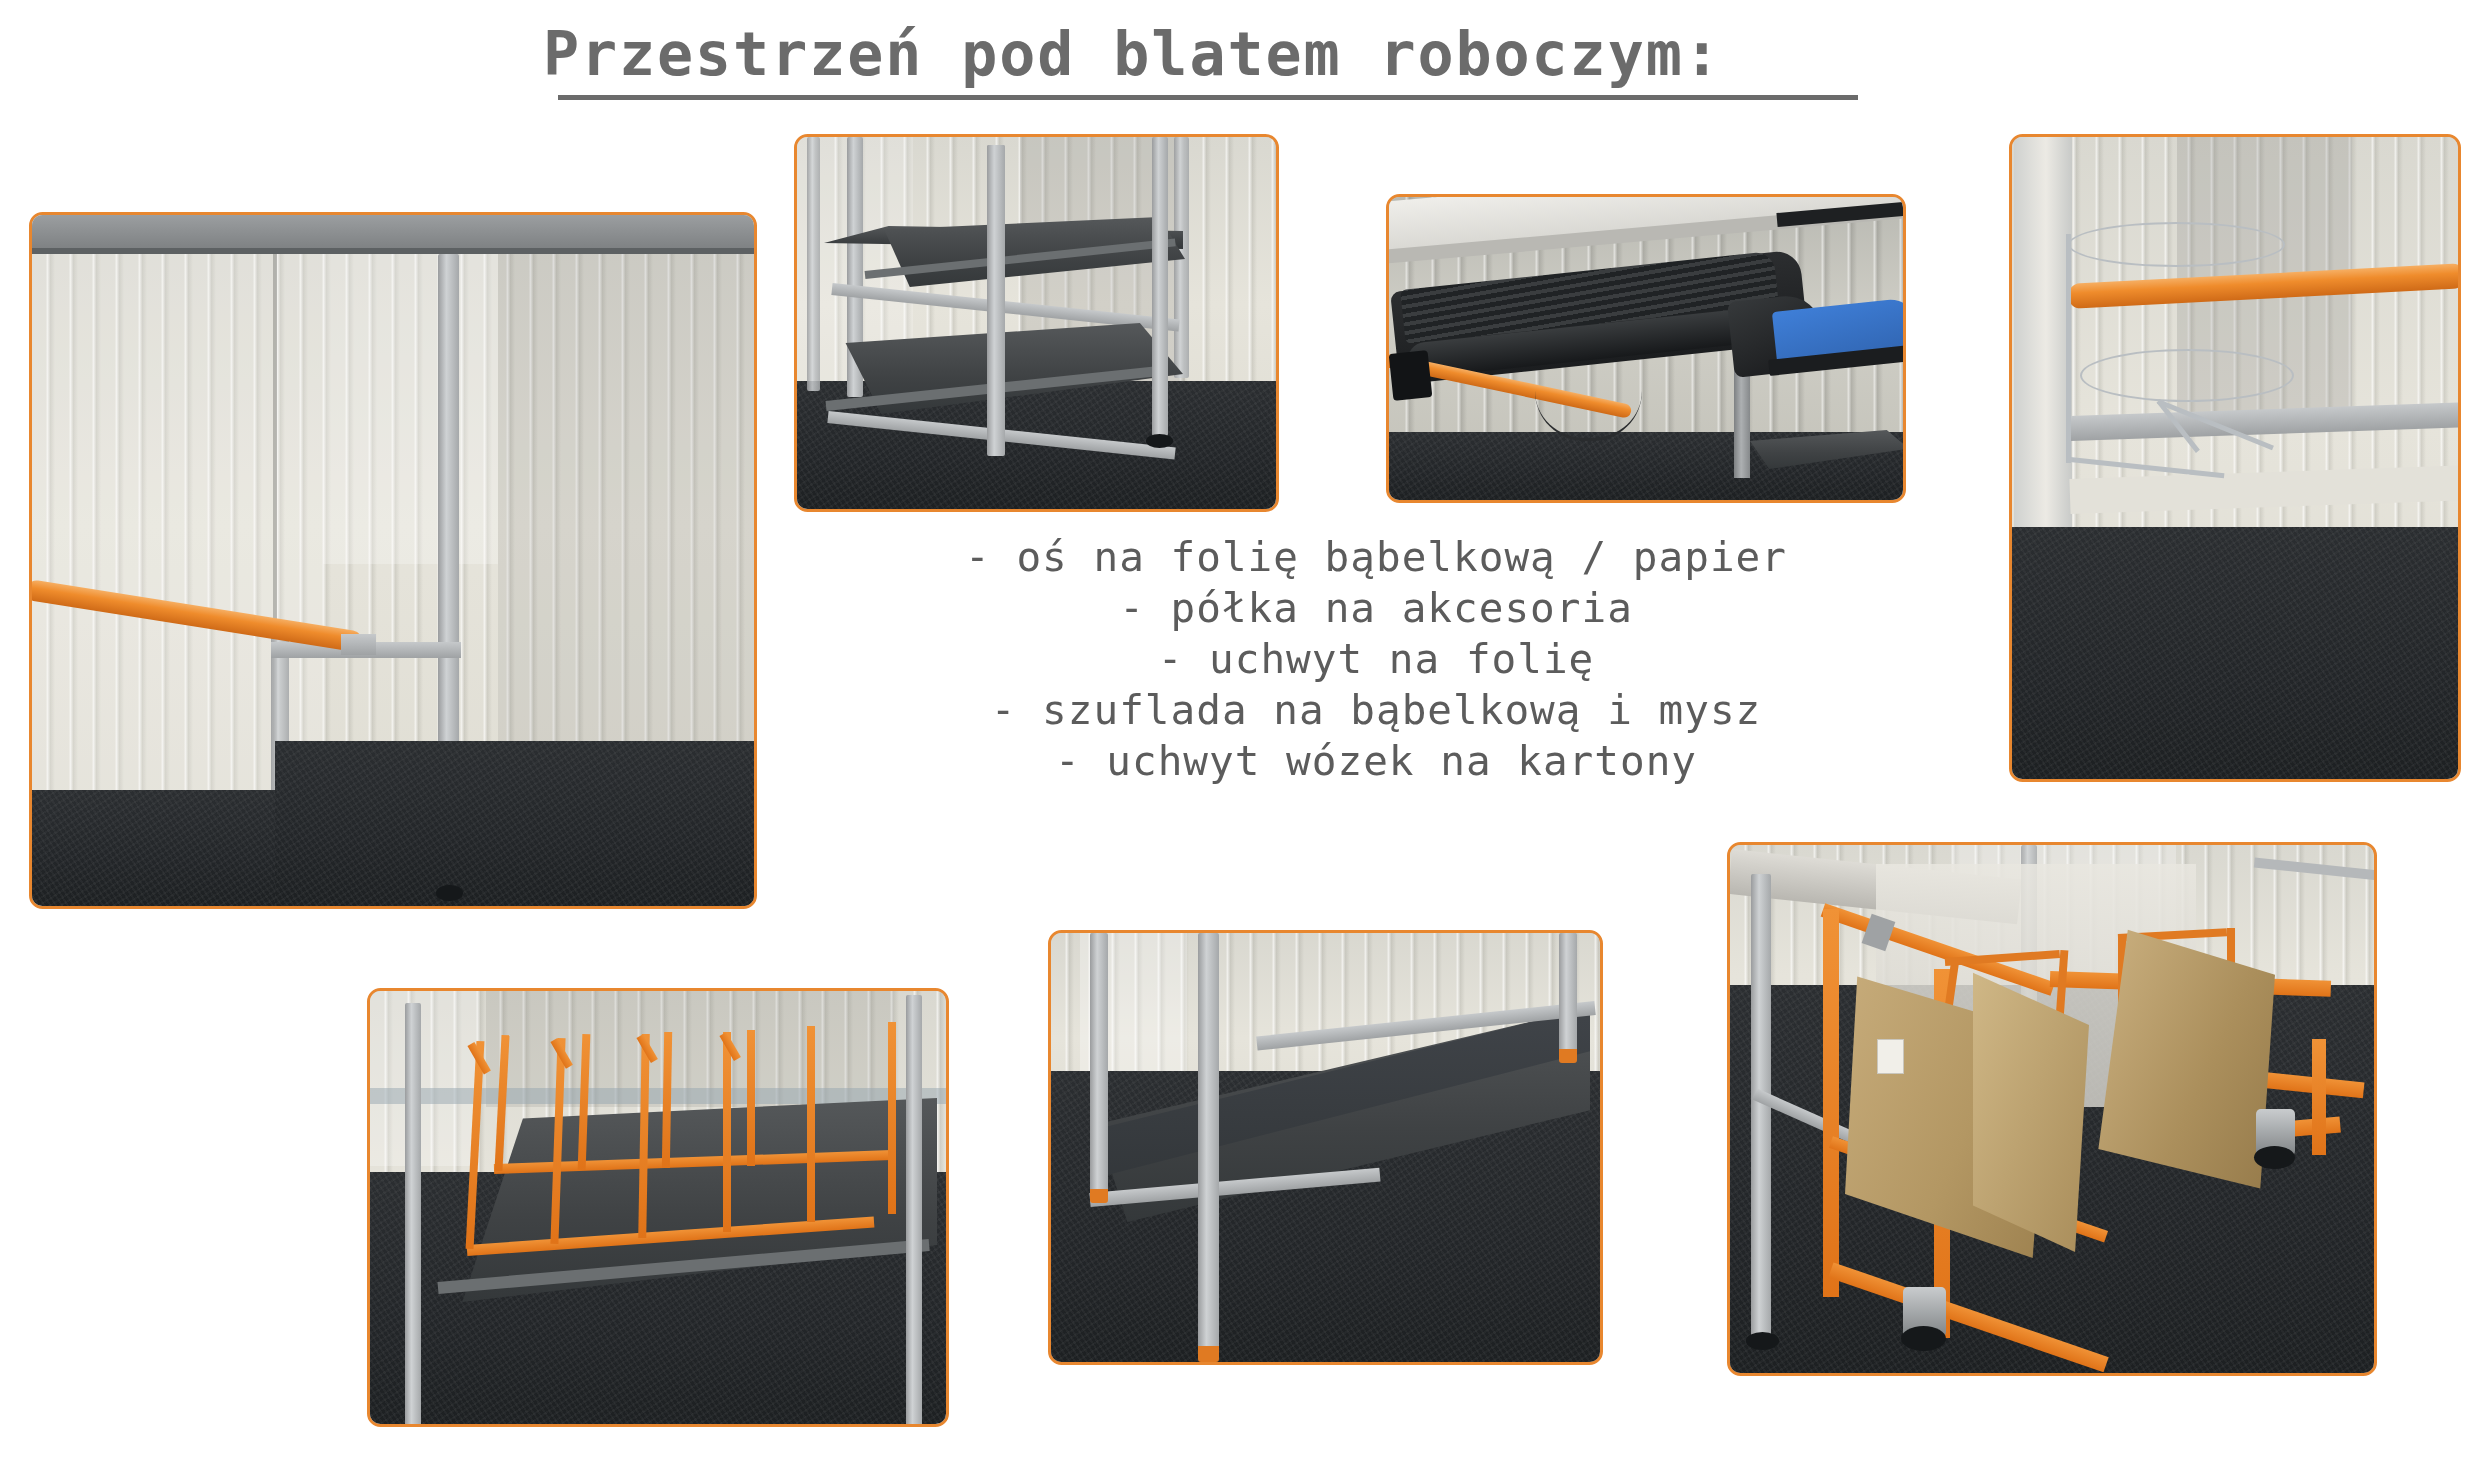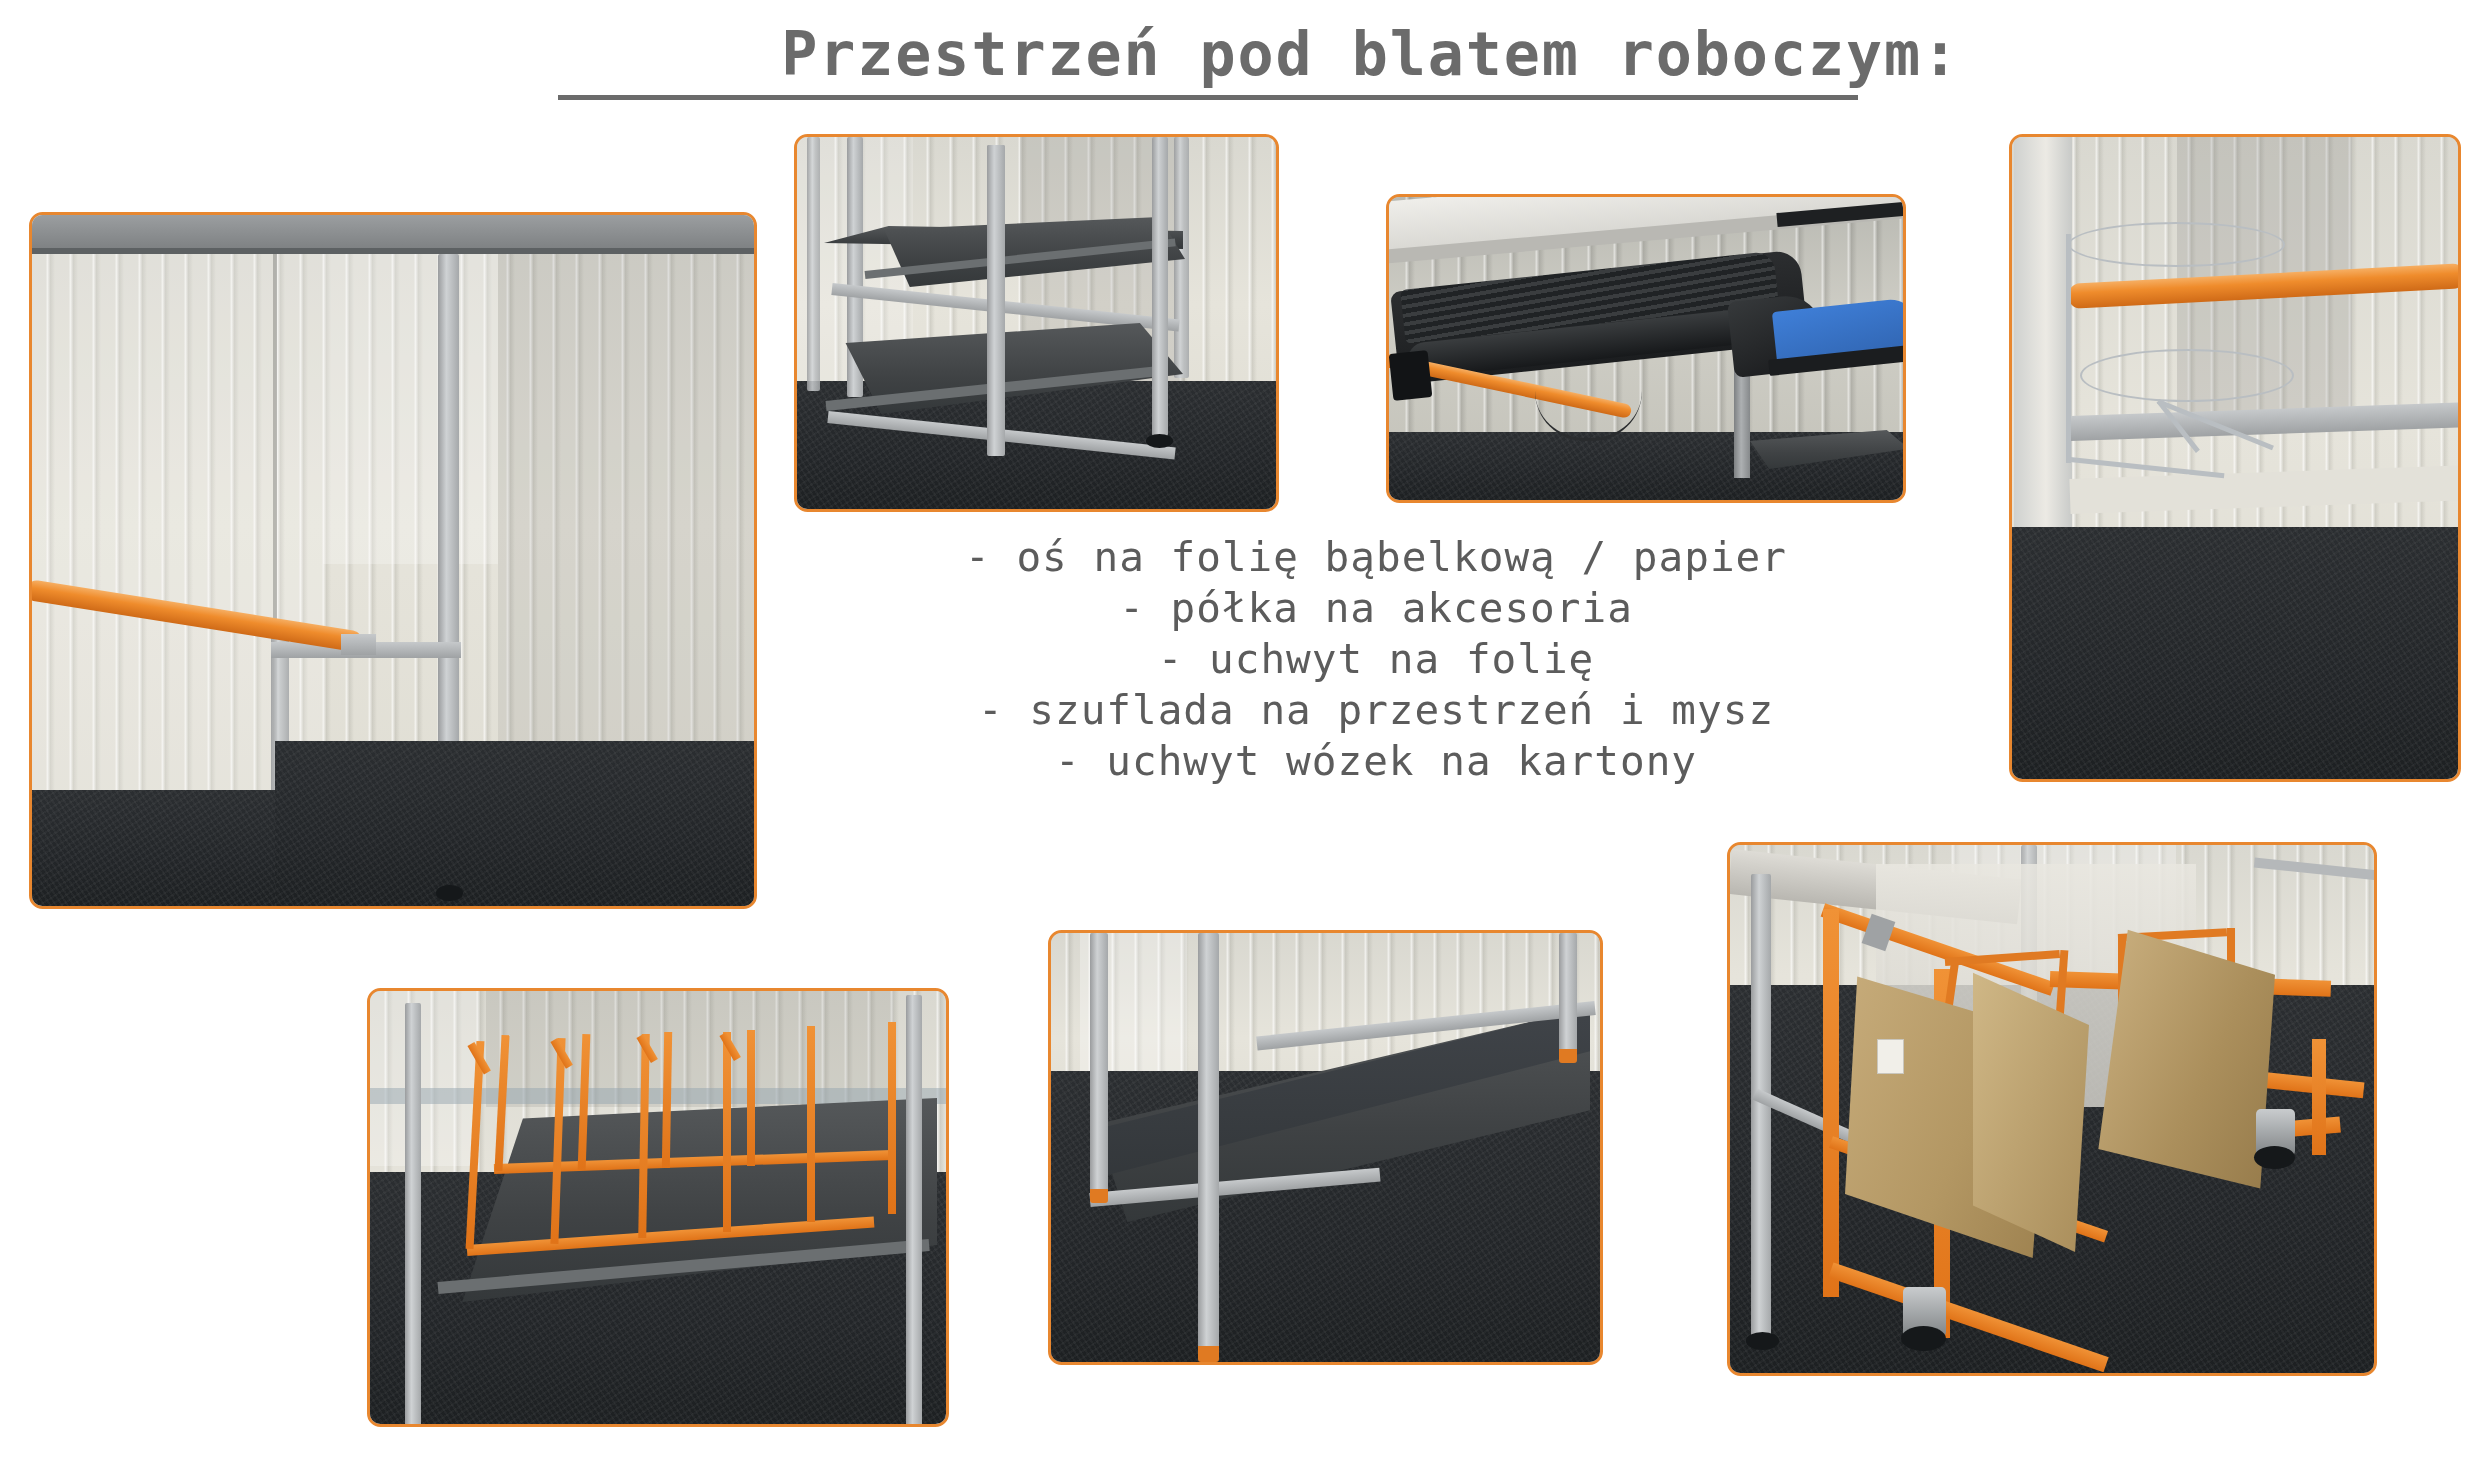--- a/index.html
+++ b/index.html
@@ -9,21 +9,21 @@
     font-family:"DejaVu Sans Mono", monospace;
     overflow:hidden;
     position:relative;
   }
   #stage{position:absolute;left:0;top:0;width:2484px;height:1481px;}
 
   
   .title{
     position:absolute;
     left:543px;top:19.4px;width:1417px;
-    text-align:right;
+    text-align:left;
     font-family:"DejaVu Sans Mono", monospace;
     font-weight:bold;
     font-size:60px;
     letter-spacing:1.9px;
     color:#6b6b6b;
     white-space:nowrap;
   }
   .title-rule{
     position:absolute;
     left:558px;top:95px;width:1300px;height:4.9px;
@@ -349,18 +349,18 @@
       <div style="position:absolute;left:136px;top:72px;width:25px;height:31px;background:#9fa2a4;transform:rotate(19deg);"></div>
 
       <div style="position:absolute;left:147px;top:194px;width:25px;height:33px;background:#f1efe9;border:1px solid #c9c6bd;"></div>
     </div>
   </div>
 
   <div class="features">
     <span class="li">- oś na folię bąbelkową / papier</span>
     <span class="li">- półka na akcesoria</span>
     <span class="li">- uchwyt na folię</span>
-    <span class="li">- szuflada na przestrzeń i mysz</span>
+    <span class="li">- szuflada na bąbelkową i mysz</span>
     <span class="li">- uchwyt wózek na kartony</span>
   </div>
 
 </div>
 
 
 </body></html>

